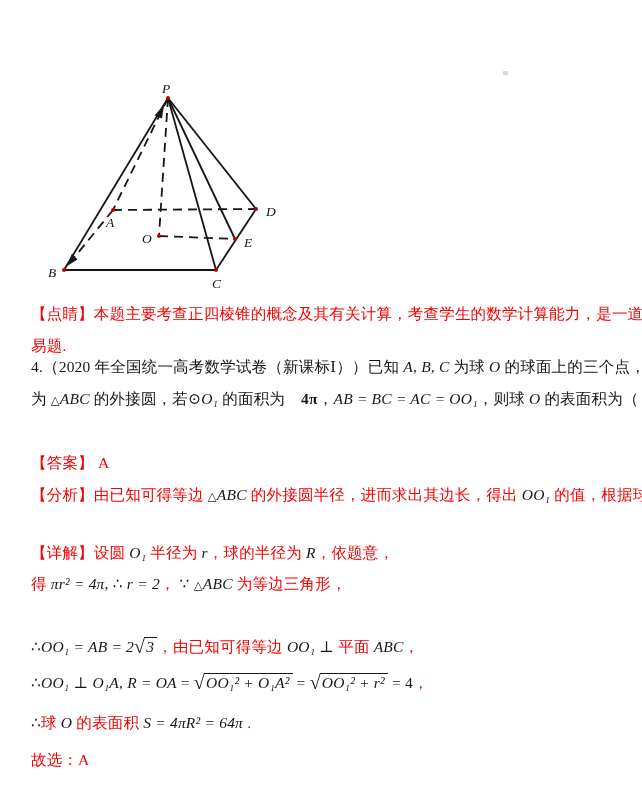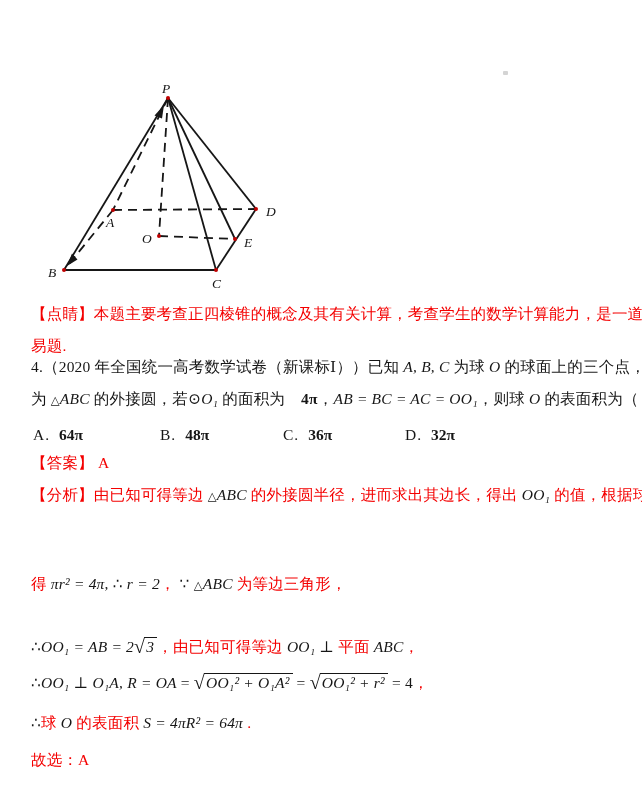--- a/index.html
+++ b/index.html
@@ -76,39 +76,26 @@
   </svg>
 
   <div id="stray-mark"></div>
 
   <div class="tline" style="top:302px"><span class="seg-r">【点睛】本题主要考查正四棱锥的概念及其有关计算，考查学生的数学计算能力，是一道容</span></div>
   <div class="tline" style="top:334px"><span class="seg-r">易题.</span></div>
 
   <div class="tline" style="top:355px"><span class="seg-k">4.（2020 年全国统一高考数学试卷（新课标Ⅰ））已知 </span><span class="seg-m">A, B, C </span><span class="seg-k">为球 </span><span class="seg-m">O </span><span class="seg-k">的球面上的三个点，⊙</span></div>
   <div class="tline" style="top:387px"><span class="seg-k">为 </span><span class="seg-tri">△</span><span class="seg-m">ABC </span><span class="seg-k">的外接圆，若⊙</span><span class="seg-m">O₁ </span><span class="seg-k">的面积为 </span><span class="seg-b">4π</span><span class="seg-k">，</span><span class="seg-m">AB = BC = AC = OO₁</span><span class="seg-k">，则球 </span><span class="seg-m">O </span><span class="seg-k">的表面积为（　　）</span></div>
 
-  <div id="options-row">
-    <span class="opt" style="left:0px">
-      <span class="optlabel">A.</span><span class="optval">64π</span>
-    </span>
-    <span class="opt" style="left:127px">
-      <span class="optlabel">B.</span><span class="optval">48π</span>
-    </span>
-    <span class="opt" style="left:250px">
-      <span class="optlabel">C.</span><span class="optval">36π</span>
-    </span>
-    <span class="opt" style="left:372px">
-      <span class="optlabel">D.</span><span class="optval">32π</span>
-    </span>
-  </div>
 
   <div class="tline" style="top:451px"><span class="seg-r">【答案】</span><span class="seg-r"> A</span></div>
 
   <div class="tline" style="top:483px"><span class="seg-r">【分析】由已知可得等边 </span><span class="seg-tri">△</span><span class="seg-m">ABC </span><span class="seg-r">的外接圆半径，进而求出其边长，得出 </span><span class="seg-m">OO₁ </span><span class="seg-r">的值，根据球的</span></div>
 
+  <div class="tline" style="top:541px"><span class="seg-r">【详解】设圆 </span><span class="seg-m">O₁ </span><span class="seg-r">半径为 </span><span class="seg-m">r</span><span class="seg-r">，球的半径为 </span><span class="seg-m">R</span><span class="seg-r">，依题意，</span></div>
   <div class="tline" style="top:572px"><span class="seg-r">得 </span><span class="seg-m">πr² = 4π, ∴ r = 2</span><span class="seg-r">，</span><span class="seg-n"> ∵ </span><span class="seg-tri">△</span><span class="seg-m">ABC </span><span class="seg-r">为等边三角形，</span></div>
   <div class="tline" style="top:634px"><span class="seg-n">∴</span><span class="seg-m">OO₁ = AB = 2</span><span class="seg-rad">√</span><span class="seg-rt">3</span><span class="seg-r">，由已知可得等边 </span><span class="seg-m">OO₁ </span><span class="seg-n">⊥ </span><span class="seg-r">平面 </span><span class="seg-m">ABC</span><span class="seg-r">，</span></div>
   <div class="tline" style="top:670px"><span class="seg-n">∴</span><span class="seg-m">OO₁ </span><span class="seg-n">⊥ </span><span class="seg-m">O₁A, R = OA</span><span class="seg-n"> = </span><span class="seg-rad">√</span><span class="seg-rt">OO₁² + O₁A²</span><span class="seg-n"> = </span><span class="seg-rad">√</span><span class="seg-rt">OO₁² + r²</span><span class="seg-n"> = 4</span><span class="seg-r">，</span></div>
   <div class="tline" style="top:711px"><span class="seg-n">∴</span><span class="seg-r">球 </span><span class="seg-m">O </span><span class="seg-r">的表面积 </span><span class="seg-m">S = 4πR² = 64π</span><span class="seg-r"> .</span></div>
 
   <div class="tline" style="top:748px"><span class="seg-r">故选：A</span></div>
 
 </div>
 
 </body></html>

